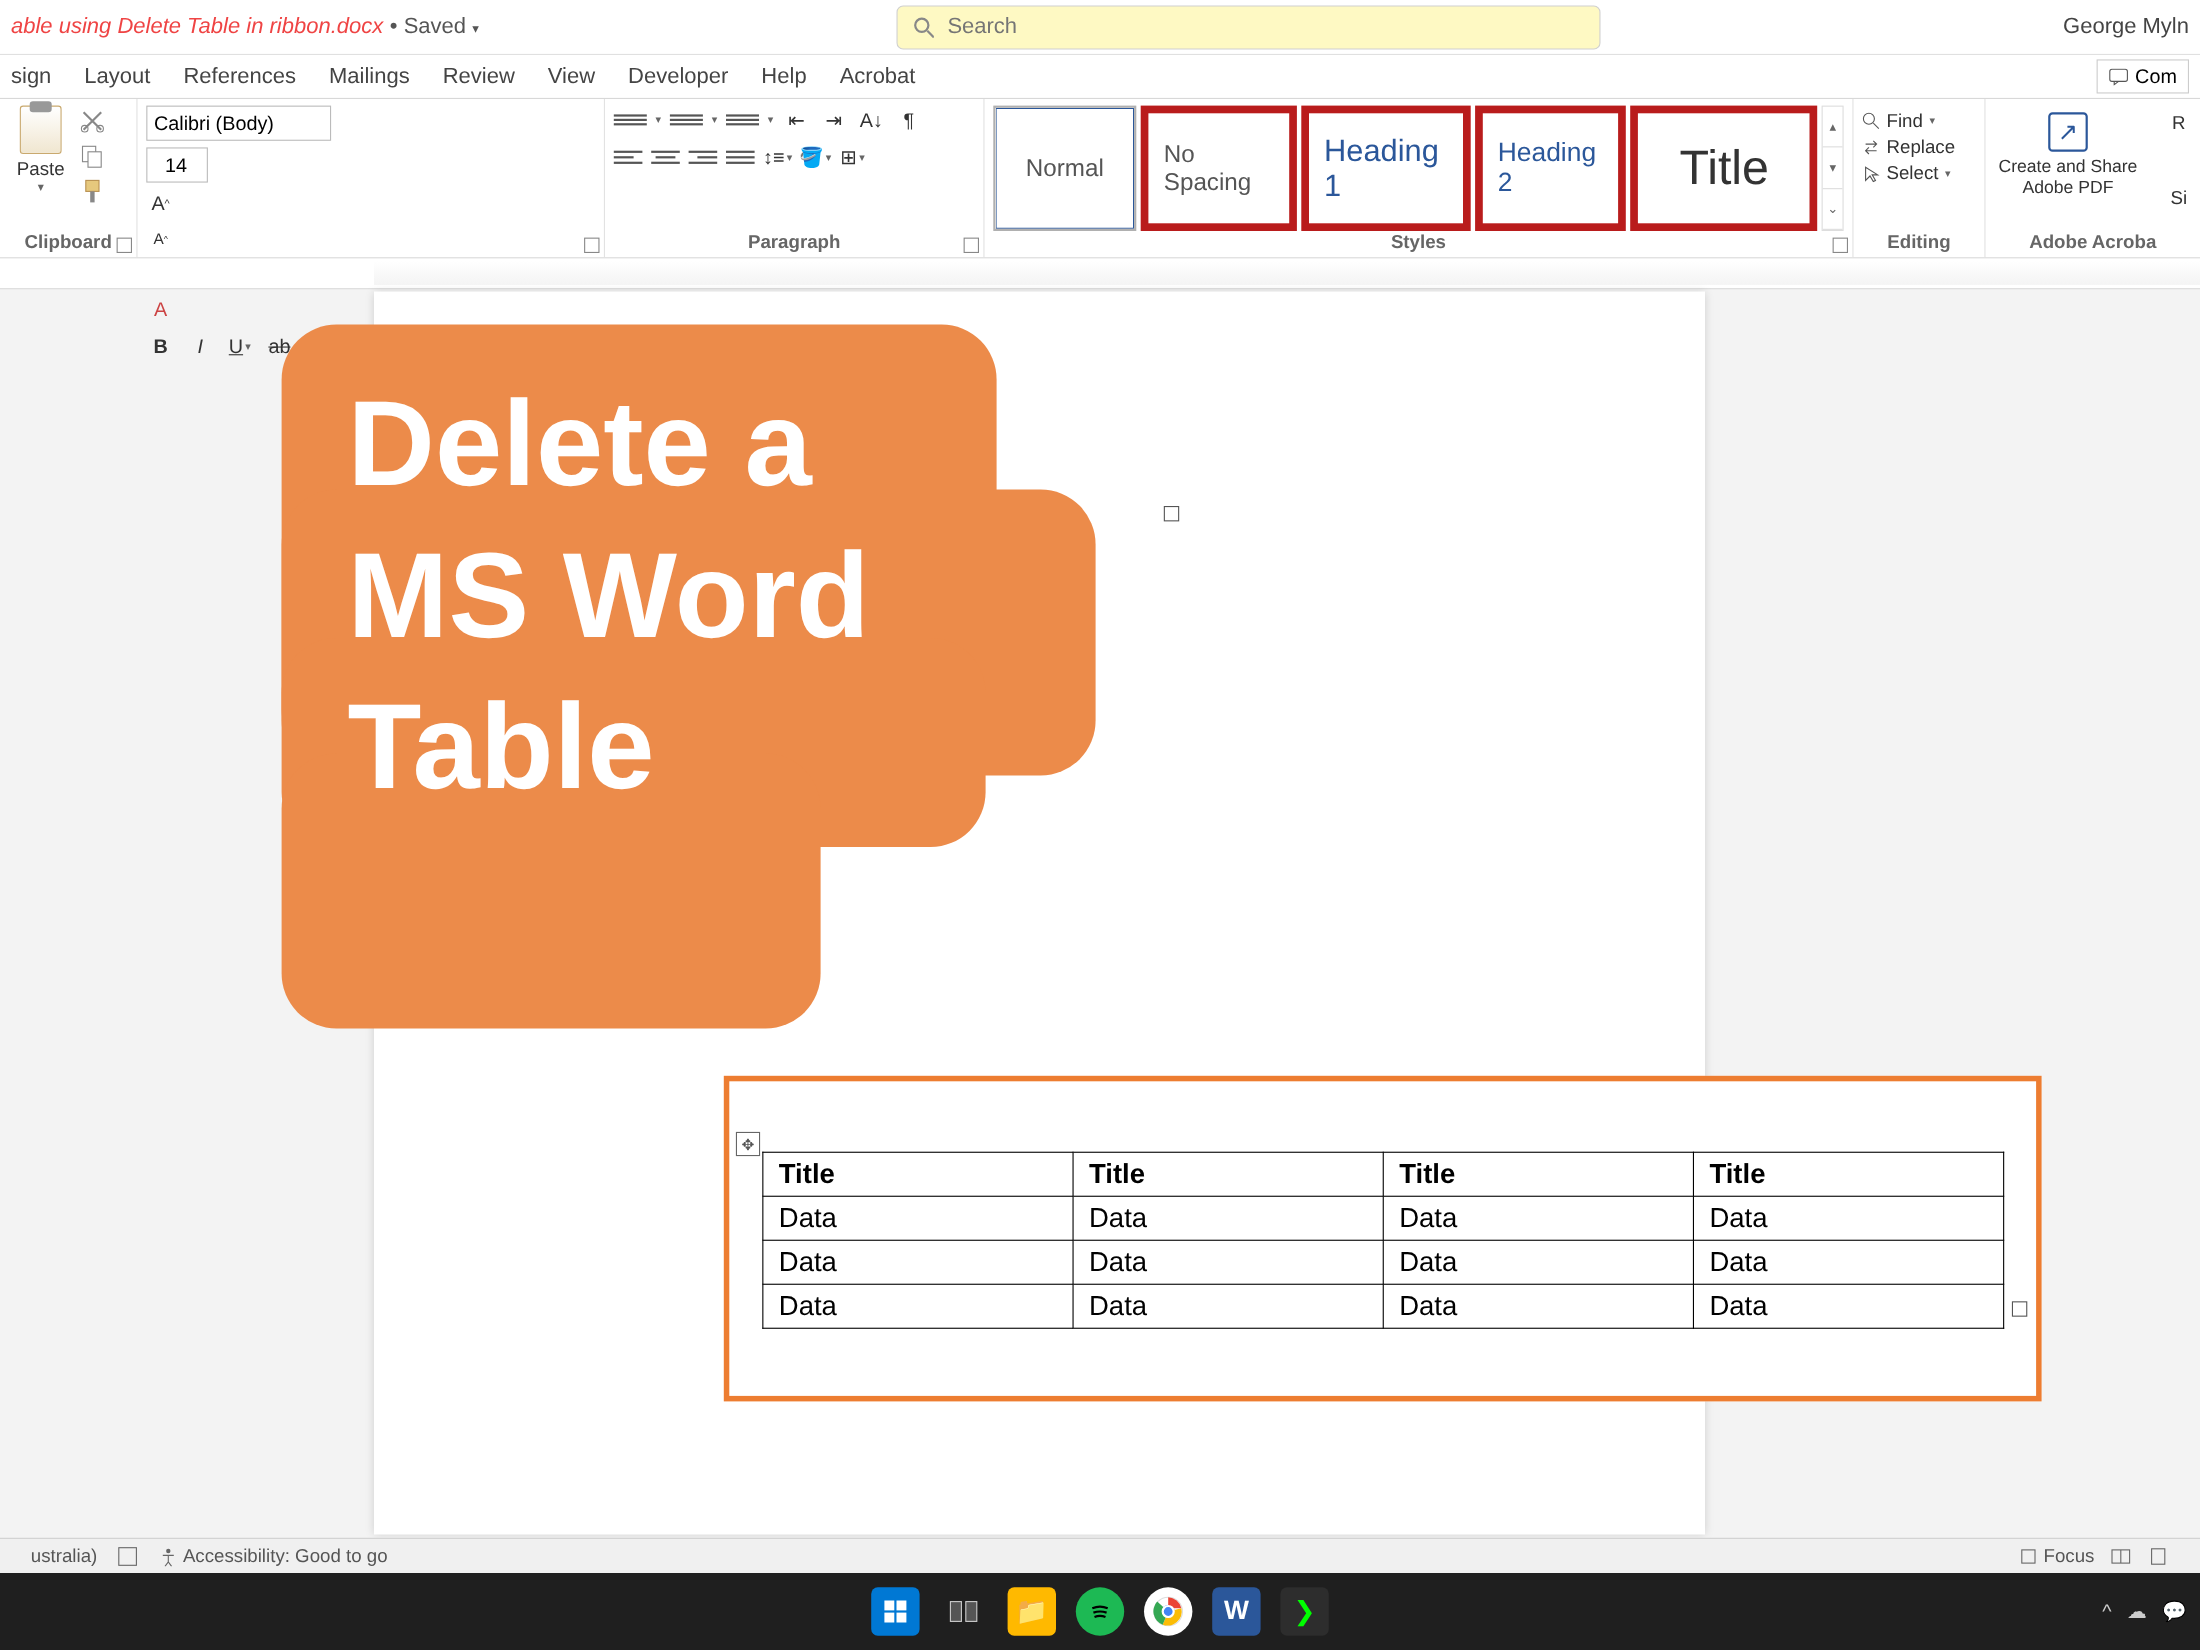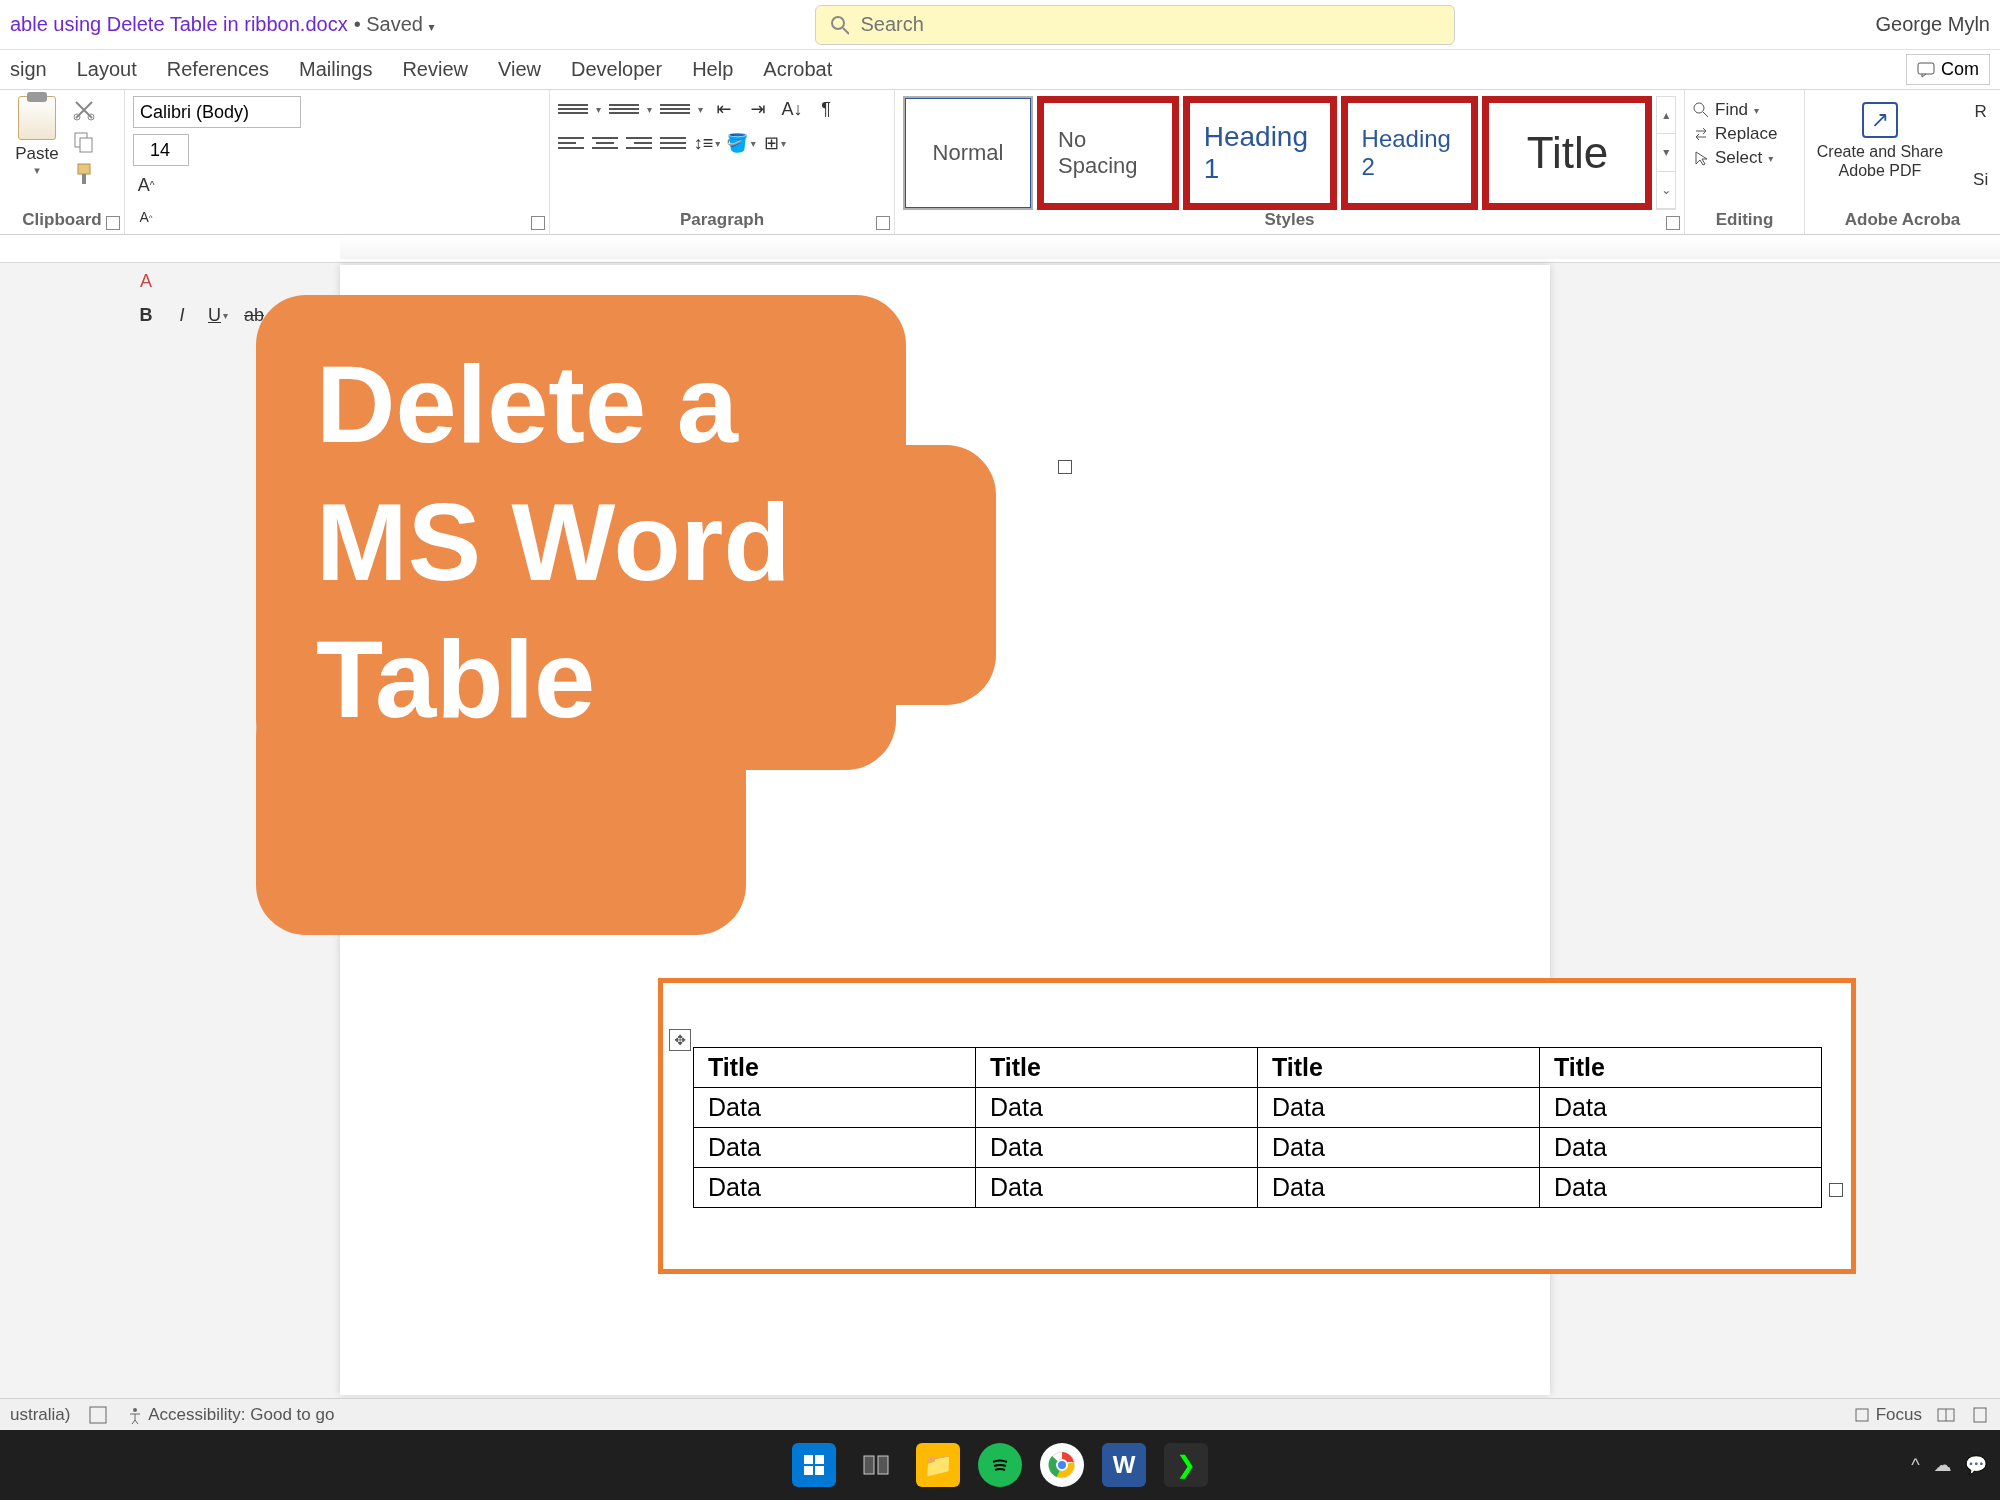--- a/index.html
+++ b/index.html
@@ -1,20 +1,20 @@
 <!DOCTYPE html>
 <html><head>
 <meta charset="utf-8">
 <style>
 * { margin: 0; padding: 0; box-sizing: border-box; font-family: "Segoe UI", sans-serif; }
 body { background: #f3f3f3; width: 2000px; height: 1500px; overflow: hidden; position: relative; }
 
 
 .titlebar { height: 50px; background: #fff; display: flex; align-items: center; padding: 0 10px; border-bottom: 1px solid #e0e0e0; }
-.doc-title { font-size: 20px; color: #6d28d9; }
+.doc-title { font-size: 20px; color: #ef4444; font-style: italic; }
 .saved { font-size: 20px; color: #555; margin-left: 6px; }
 .search-box { margin-left: 380px; width: 640px; height: 40px; background: #fef9c3; border: 1px solid #d0d0d0; border-radius: 6px; display: flex; align-items: center; padding: 0 14px; gap: 12px; justify-content: space-between; }
 .search-box input { border: none; background: transparent; font-size: 20px; color: #888; outline: none; width: 100%; }
 .user-name { margin-left: auto; font-size: 20px; color: #444; }
 
 
 .tabs { height: 40px; background: #fff; display: flex; align-items: center; gap: 30px; padding: 0 10px; border-bottom: 1px solid #d8d8d8; }
 .tab { font-size: 20px; color: #444; cursor: pointer; }
 .comments-btn { margin-left: auto; border: 1px solid #ccc; padding: 4px 10px; border-radius: 0; font-size: 18px; display: flex; align-items: center; gap: 6px; }
 
@@ -98,21 +98,21 @@
 
 .highlight-box { position:absolute; top:978px; left:658px; width:1198px; height:296px; border:5px solid #ed7d31; background:#fff; }
 .table2-wrap { position:absolute; top:64px; left:30px; }
 .move-handle { position:absolute; top:46px; left:6px; width:22px; height:22px; border:1.5px solid #666; background:#fff; display:flex; align-items:center; justify-content:center; font-size:14px; color:#555; }
 .table2 { border-collapse:collapse; border:1.5px dashed #888; }
 .table2 td, .table2 th { border:1.5px solid #000; padding:5px 14px; font-size:25px; text-align:left; width:282px; }
 .table2 th { font-weight:bold; }
 .resize2 { position:absolute; top:200px; left:1166px; width:14px; height:14px; border:1.5px solid #555; background:#fff; }
 
 
-.statusbar { position:absolute; bottom:70px; left:0; right:0; height:32px; background:#f0f0f0; border-top:1px solid #d0d0d0; display:flex; align-items:center; padding:0 10px; font-size:17px; color:#555; gap:18px; }
+.statusbar { position:absolute; bottom:70px; left:0; right:0; height:32px; background:#f0f0f0; border-top:1px solid #d0d0d0; display:flex; align-items:center; padding:0 28px; font-size:17px; color:#555; gap:18px; }
 .status-right { margin-left:auto; display:flex; align-items:center; gap:14px; }
 
 
 .taskbar { position:absolute; bottom:0; left:0; right:0; height:70px; background:#1f1f1f; display:flex; align-items:center; justify-content:center; gap:18px; }
 .task-icon { width:44px; height:44px; border-radius:6px; display:flex; align-items:center; justify-content:center; font-size:24px; }
 .tray { position:absolute; right:12px; display:flex; align-items:center; gap:14px; color:#ccc; font-size:18px; }
 
 svg { display:block; }
 </style>
 </head>

